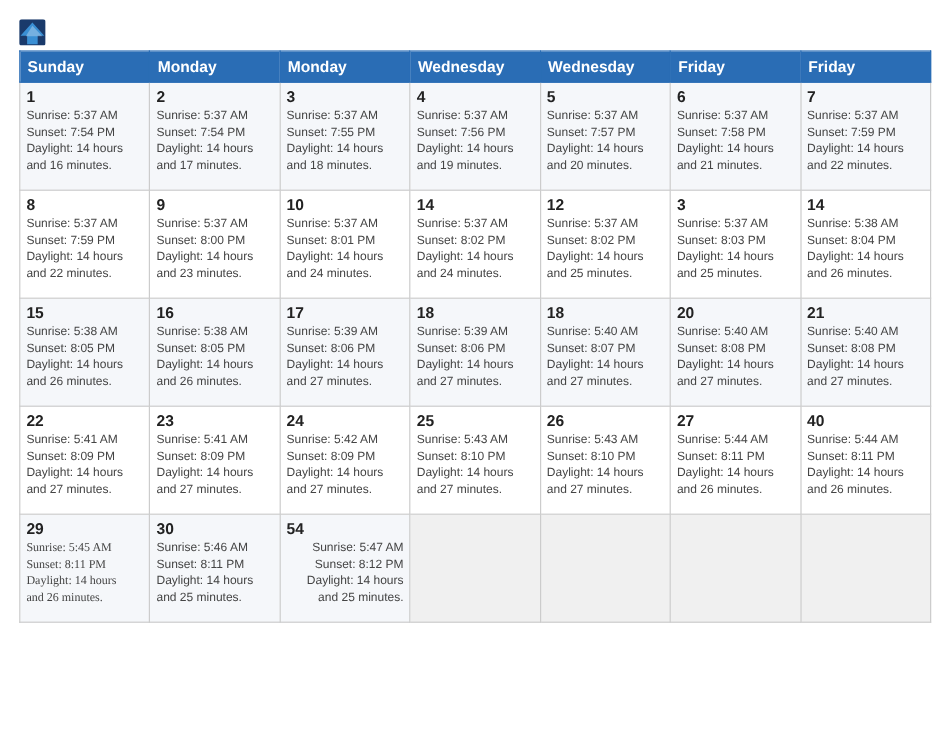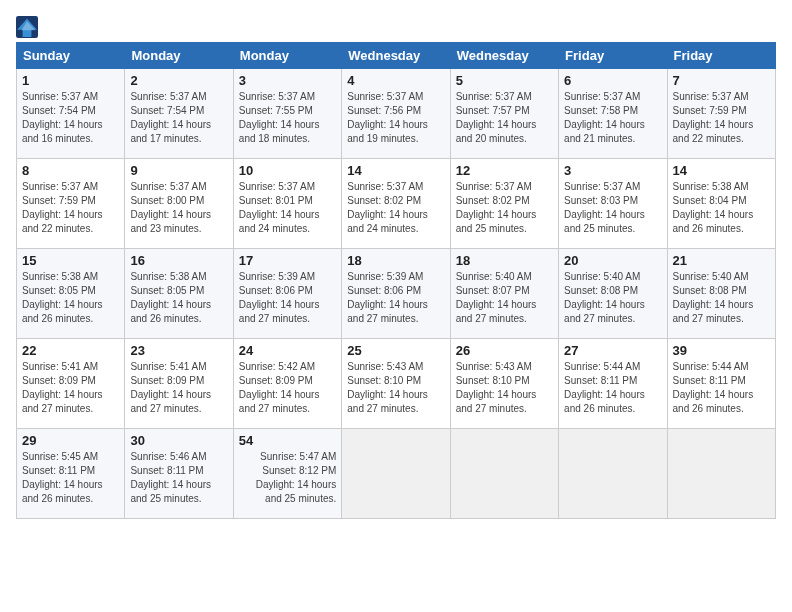--- a/index.html
+++ b/index.html
@@ -312,31 +312,31 @@
 and 27 minutes.</div>
         </td>
         <td>
           <span class="day-number">27</span>
           <div class="day-info" style="white-space: pre-line;">Sunrise: 5:44 AM
 Sunset: 8:11 PM
 Daylight: 14 hours
 and 26 minutes.</div>
         </td>
         <td>
-          <span class="day-number">39</span>
+          <span class="day-number">40</span>
           <div class="day-info" style="white-space: pre-line;">Sunrise: 5:44 AM
 Sunset: 8:11 PM
 Daylight: 14 hours
 and 26 minutes.</div>
         </td>
       </tr>
       <tr>
         <td>
           <span class="day-number">29</span>
-          <div class="day-info" style="white-space: pre-line;">Sunrise: 5:45 AM
+          <div class="day-info" style="white-space: pre-line; font-family: Liberation Serif, serif;">Sunrise: 5:45 AM
 Sunset: 8:11 PM
 Daylight: 14 hours
 and 26 minutes.</div>
         </td>
         <td>
           <span class="day-number">30</span>
           <div class="day-info" style="white-space: pre-line;">Sunrise: 5:46 AM
 Sunset: 8:11 PM
 Daylight: 14 hours
 and 25 minutes.</div>

